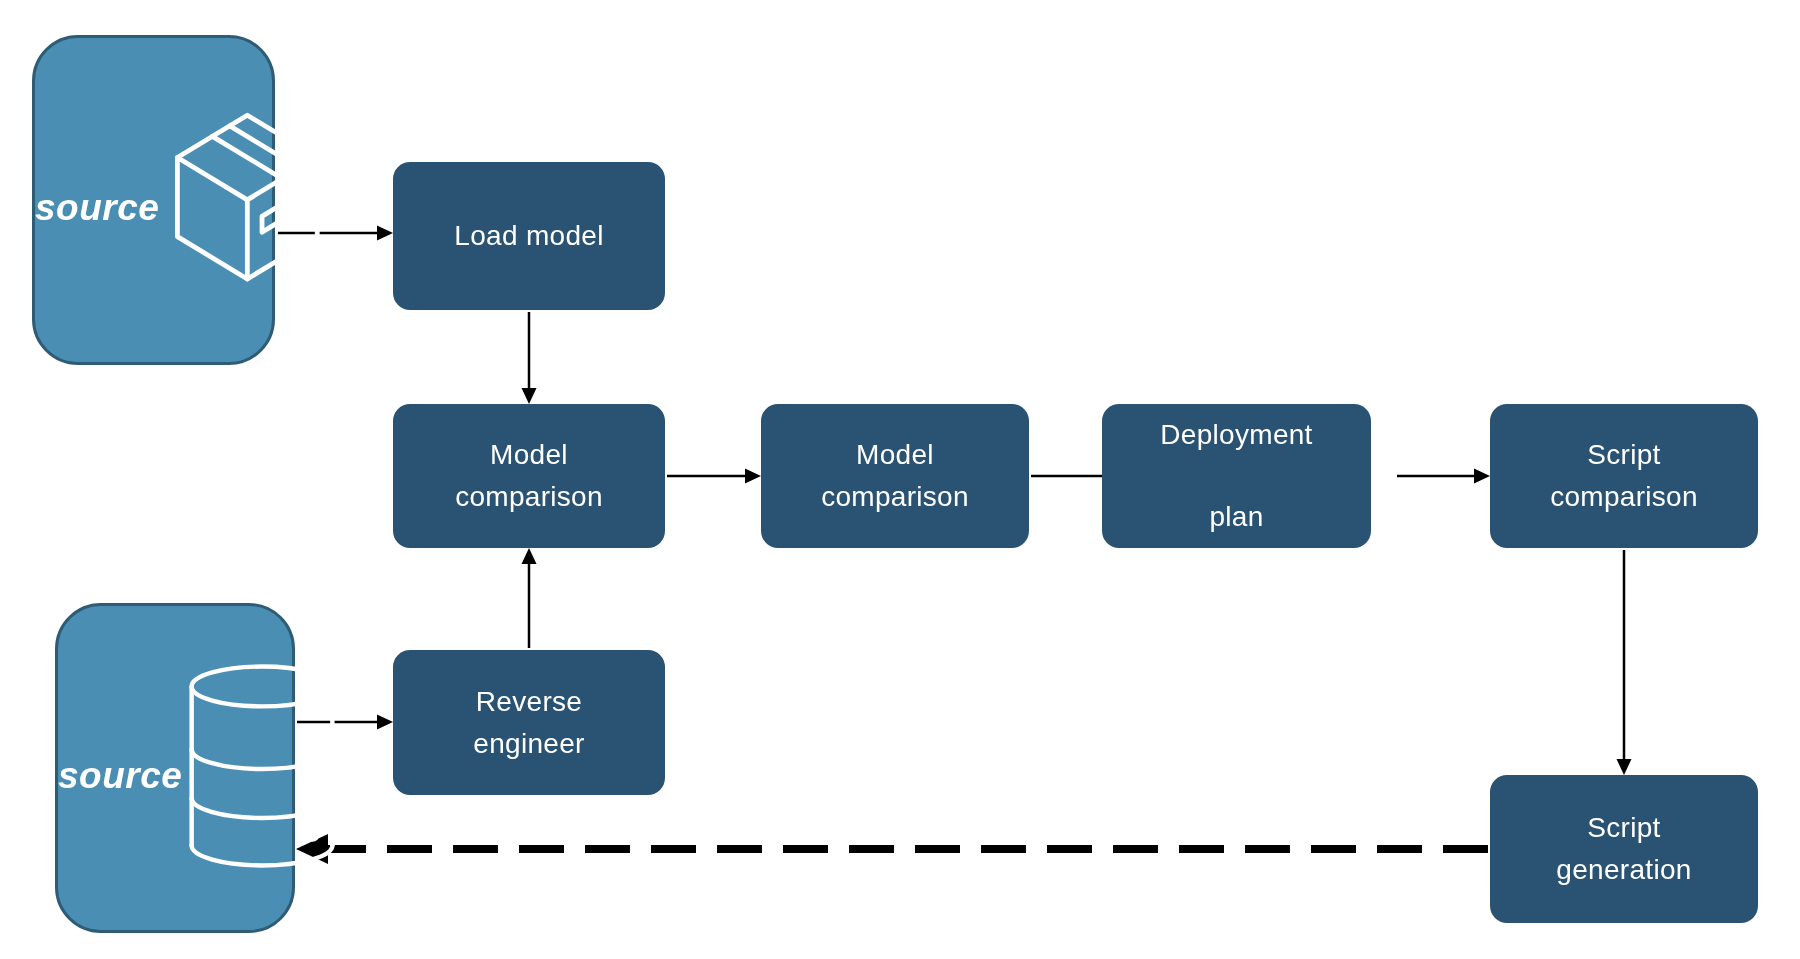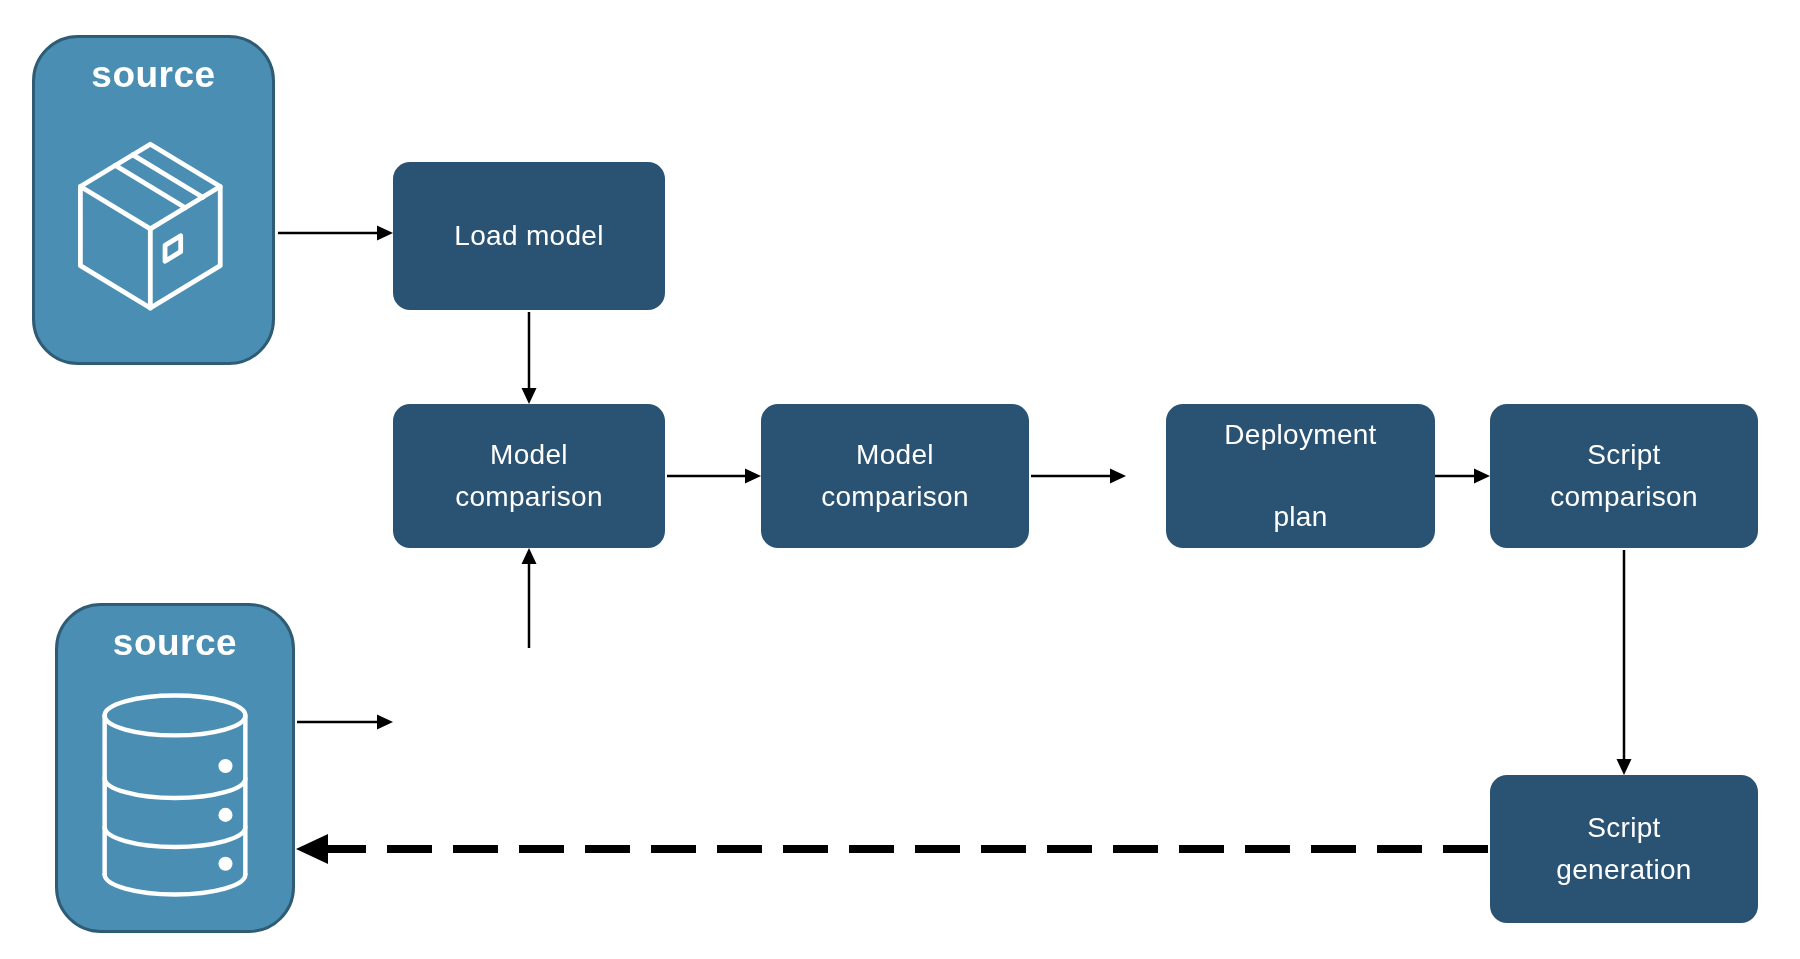--- a/index.html
+++ b/index.html
@@ -28,22 +28,23 @@
     letter-spacing: 0.3px;
   }
   
   .endpoint {
     position: absolute;
     background: var(--endpoint-fill, #4A8FB3);
     border: 3px solid var(--endpoint-border, #2E5C74);
     border-radius: 46px;
     box-sizing: border-box;
     display: flex;
-    flex-direction: column;
+    flex-direction: row;
     align-items: center;
+    font-style: italic;
   }
   .endpoint-label {
     color: var(--endpoint-text, #ffffff);
     font-weight: 700;
     font-size: 37px;
     margin-top: 16px;
     letter-spacing: 0.5px;
   }
   .endpoint .icon-wrap {
     flex: 1;
@@ -156,29 +157,33 @@
   <div class="node" style="left:393px; top:404px; width:272px; height:144px;">
     <span>Model</span>
     <span>comparison</span>
   </div>
 
   <div class="node" style="left:761px; top:404px; width:268px; height:144px;">
     <span>Model</span>
     <span>comparison</span>
   </div>
 
-  <div class="node" style="left:1166px; top:404px; width:269px; height:144px;gap:40px;">
+  <div class="node" style="left:1102px; top:404px; width:269px; height:144px;gap:40px;">
     <span>Deployment</span>
     <span>plan</span>
   </div>
 
   <div class="node" style="left:1490px; top:404px; width:268px; height:144px;">
     <span>Script</span>
     <span>comparison</span>
   </div>
 
+  <div class="node" style="left:393px; top:650px; width:272px; height:145px;">
+    <span>Reverse</span>
+    <span>engineer</span>
+  </div>
 
   <div class="node" style="left:1490px; top:775px; width:268px; height:148px;">
     <span>Script</span>
     <span>generation</span>
   </div>
 
 </div>
 
 </body></html>

